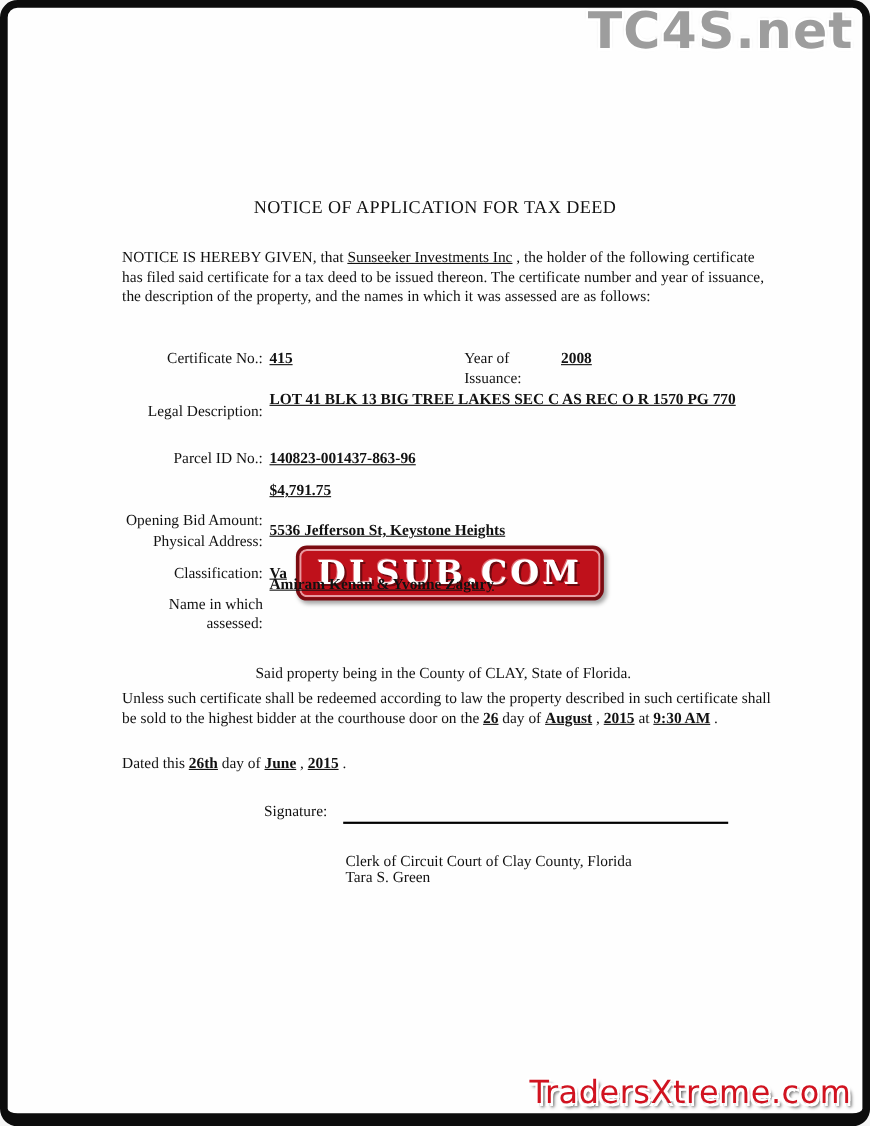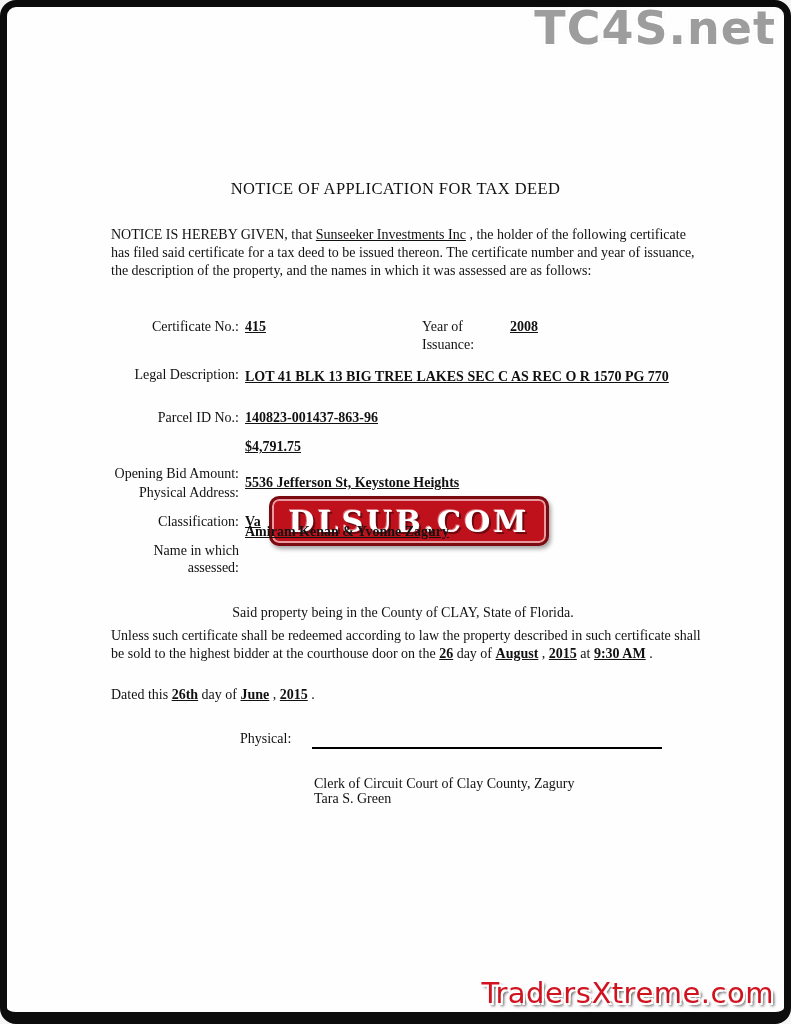--- a/index.html
+++ b/index.html
@@ -93,21 +93,21 @@
   </div>
 
   <div class="abs doc-text label-col" style="left:0; top:311px; width:232px;">Certificate No.:</div>
   <div class="abs doc-text val" style="left:238px; top:311px;">415</div>
 
   <div class="abs doc-text" style="left:415px; top:311px;">Year of</div>
   <div class="abs doc-text" style="left:415px; top:329px;">Issuance:</div>
   <div class="abs doc-text val" style="left:503px; top:311px;">2008</div>
 
   <div class="abs doc-text label-col" style="left:0; top:359px; width:232px;">Legal Description:</div>
-  <div class="abs doc-text val" style="left:238px; top:359px; width:460px; line-height:21px;font-family:Liberation Serif, serif;">LOT 41 BLK 13 BIG TREE LAKES SEC C AS REC O R 1570 PG 770</div>
+  <div class="abs doc-text val" style="left:238px; top:346px; width:460px; line-height:21px;font-family:Liberation Serif, serif;">LOT 41 BLK 13 BIG TREE LAKES SEC C AS REC O R 1570 PG 770</div>
 
   <div class="abs doc-text label-col" style="left:0; top:402px; width:232px;">Parcel ID No.:</div>
   <div class="abs doc-text val" style="left:238px; top:402px;text-align:center;">140823-001437-863-96</div>
 
   <div class="abs doc-text label-col" style="left:0; top:431px; width:232px;margin-top:27px;">Opening Bid Amount:</div>
   <div class="abs doc-text val" style="left:238px; top:431px;">$4,791.75</div>
 
   <div class="abs doc-text label-col" style="left:0; top:477px; width:232px;text-align:right;">Physical Address:</div>
   <div class="abs doc-text val" style="left:238px; top:467px;">5536 Jefferson St, Keystone Heights</div>
 
@@ -123,20 +123,20 @@
   <div class="abs doc-text county">Said property being in the County of CLAY, State of Florida.</div>
 
   <div class="abs doc-text sale-par">
     <span>Unless such certificate shall be redeemed according to law the property described in such certificate shall be sold to the highest bidder at the courthouse door on the </span><span class="val">26</span><span> day of </span><span class="val">August</span><span> , </span><span class="val">2015</span><span> at </span><span class="val">9:30 AM</span><span> .</span>
   </div>
 
   <div class="abs doc-text dated-par">
     <span>Dated this </span><span class="val">26th</span><span> day of </span><span class="val">June</span><span> , </span><span class="val">2015</span><span> .</span>
   </div>
 
-  <div class="abs sig-label">Physical:</div>
+  <div class="abs sig-label">Signature:</div>
   <div class="abs sig-line"></div>
   <div class="abs signer-name">Tara S. Green</div>
-  <div class="abs signer-title">Clerk of Circuit Court of Clay County, Zagury</div>
+  <div class="abs signer-title">Clerk of Circuit Court of Clay County, Florida</div>
 
   <div class="abs wm-bottom">TradersXtreme.com</div>
 
 </div>
 
 </body></html>

